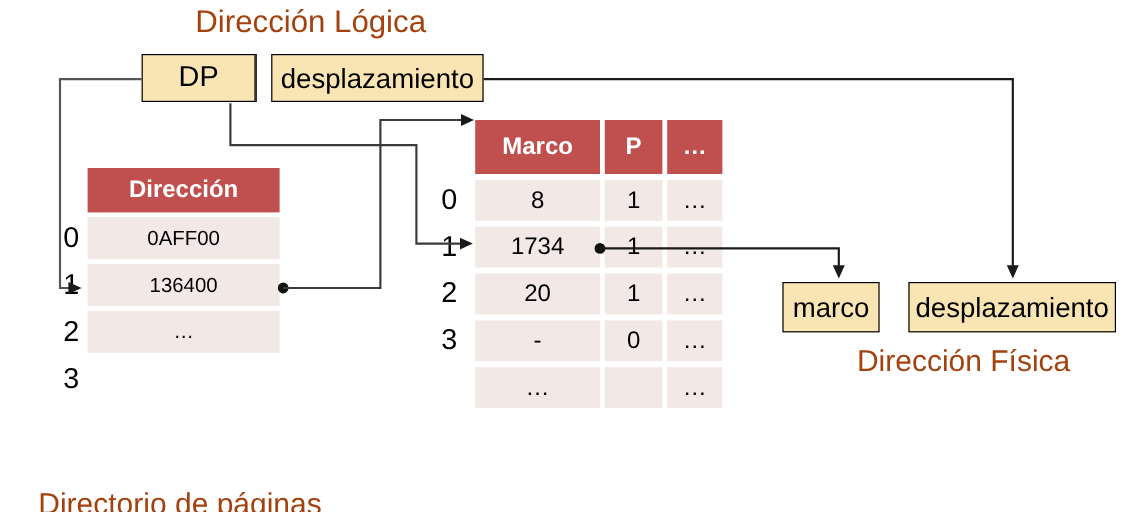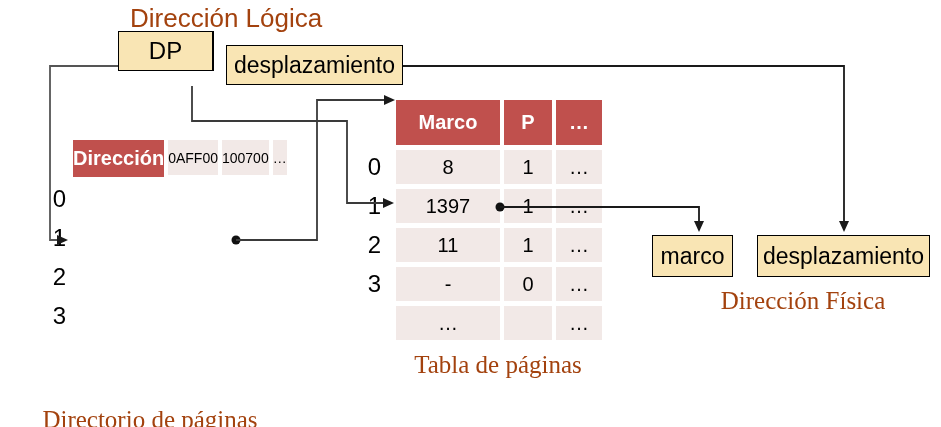--- a/index.html
+++ b/index.html
@@ -3,47 +3,47 @@
 <meta charset="utf-8">
 <style>
   html,body { margin:0; padding:0; background:#fff; }
   .canvas {
     position:relative; width:941px; height:427px; background:#ffffff;
     font-family:"Liberation Sans", sans-serif; overflow:hidden; color:#000;
   }
   .abs { position:absolute; }
   .title {
     left:130px; top:3px; width:225px; height:30px;
-    font-size:26px; line-height:30px; text-align:left;
+    font-size:26px; line-height:30px; text-align:right;
     color:var(--accent_brown,#A3420E);
   }
-  .caption { color:var(--accent_brown,#A3420E); font-size:25px; text-align:center;font-family:Liberation Serif, serif; }
+  .caption { color:var(--accent_brown,#A3420E); font-size:25px; text-align:center; }
   .dir-caption { left:0px; top:394px; width:300px;margin-top:12px; }
   .pt-caption  { left:382px; top:351px; width:232px; }
   .fis-caption { left:688px; top:287px; width:230px; }
 
   .box {
     background:var(--box_cream,#F9E5B4); border:1.6px solid #000; box-sizing:border-box;
     display:flex; align-items:center; justify-content:center; font-size:23px;
   }
-  .dpnp { left:118px; top:31px; width:96px; height:40px; display:flex;
+  .dpnp { left:118px; top:45px; width:96px; height:40px; display:flex;
           border:1.6px solid #000; box-sizing:border-box; background:var(--box_cream,#F9E5B4); }
   .dpnp .seg { flex:1; display:flex; align-items:center; justify-content:center; font-size:24px; }
   .dpnp .seg:first-child { border-right:1.6px solid #000; }
   .despl-top  { left:226px; top:45px;  width:177px; height:40px; }
   .marco-box  { left:652px; top:235px; width:81px;  height:42px; }
   .despl-right{ left:757px; top:235px; width:173px; height:42px; }
 
-  .dir-table { left:73px; top:140px; width:160px; display:flex; flex-direction:row; gap:4px; }
+  .dir-table { left:73px; top:140px; width:160px; display:flex; flex-direction:column; gap:4px; }
   .dir-table .hdr {
     height:37px; background:var(--header_red,#C0504D); color:#fff; font-weight:700;
     font-size:20px; display:flex; align-items:center; justify-content:center;
   }
   .dir-table .cell {
-    height:35px; background:var(--row_pink,#F2E9E7); font-size:14px;
+    height:35px; background:var(--row_pink,#F2E9E7); font-size:17px;
     display:flex; align-items:center; justify-content:center;
   }
   .dir-labels { left:28px; top:181px; width:38px; display:flex; flex-direction:column; gap:4px; }
   .dir-labels div { height:35px; line-height:35px; font-size:24px; text-align:right; }
 
   .pt-table {
     left:396px; top:100px; display:grid;
     grid-template-columns:104px 48px 46px;
     grid-template-rows:45px repeat(5,34px);
     row-gap:5px; column-gap:4px;
@@ -77,58 +77,57 @@
   <div class="abs dir-labels">
     <div>0</div>
     <div>1</div>
     <div>2</div>
     <div>3</div>
     <div></div>
   </div>
   <div class="abs dir-table">
     <div class="hdr">Dirección</div>
     <div class="cell">0AFF00</div>
-    <div class="cell">100700</div>
+    <div class="cell">136400</div>
     <div class="cell">…</div>
   </div>
   <div class="abs caption dir-caption">Directorio de páginas</div>
 
   <div class="abs pt-labels">
     <div>0</div>
     <div>1</div>
     <div>2</div>
     <div>3</div>
     <div></div>
   </div>
   <div class="abs pt-table">
     <div class="hdr">Marco</div>
     <div class="hdr">P</div>
     <div class="hdr">…</div>
 
     <div class="cell">8</div>
     <div class="cell">1</div>
     <div class="cell">…</div>
 
-    <div class="cell">1397</div>
+    <div class="cell">1734</div>
     <div class="cell">1</div>
     <div class="cell">…</div>
 
-    <div class="cell">11</div>
+    <div class="cell">20</div>
     <div class="cell">1</div>
     <div class="cell">…</div>
 
     <div class="cell">-</div>
     <div class="cell">0</div>
     <div class="cell">…</div>
 
     <div class="cell">…</div>
     <div class="cell"></div>
     <div class="cell">…</div>
   </div>
-  <div class="abs caption pt-caption">Tabla de páginas</div>
 
   <div class="abs box marco-box">marco</div>
   <div class="abs box despl-right">desplazamiento</div>
   <div class="abs caption fis-caption">Dirección Física</div>
 
   <svg class="wires" viewBox="0 0 941 427" xmlns="http://www.w3.org/2000/svg">
     <defs>
       <marker id="arr" markerUnits="userSpaceOnUse" markerWidth="12" markerHeight="10" refX="1" refY="5" orient="auto">
         <path d="M0,0 L11,5 L0,10 Z" fill="#1a1a1a"></path>
       </marker>

